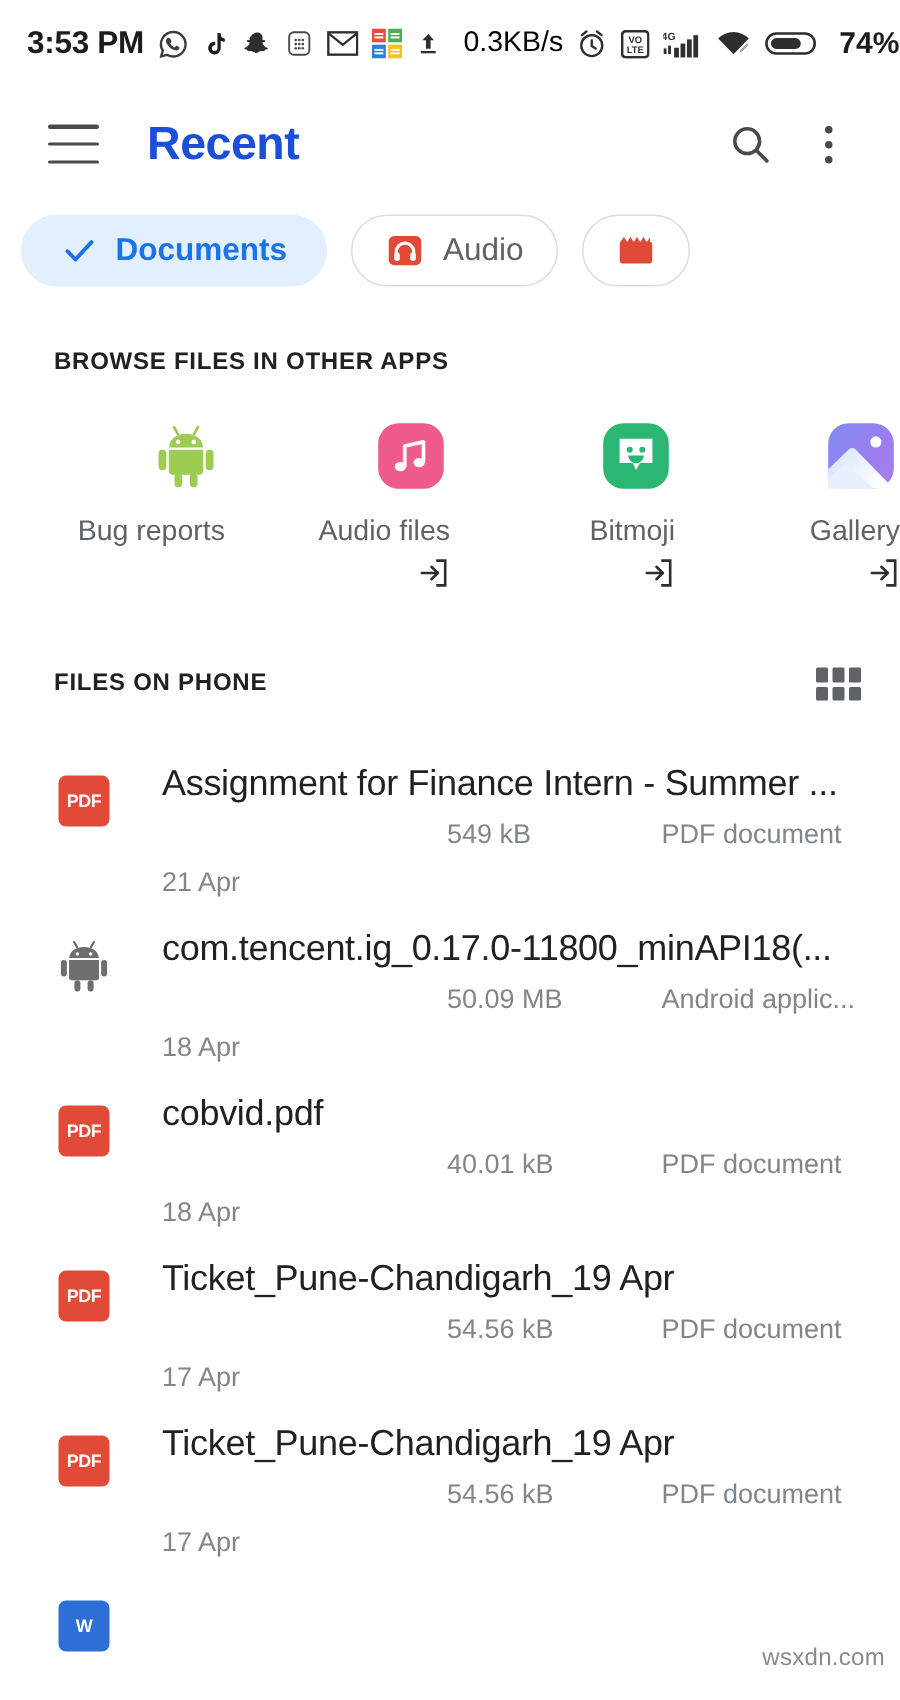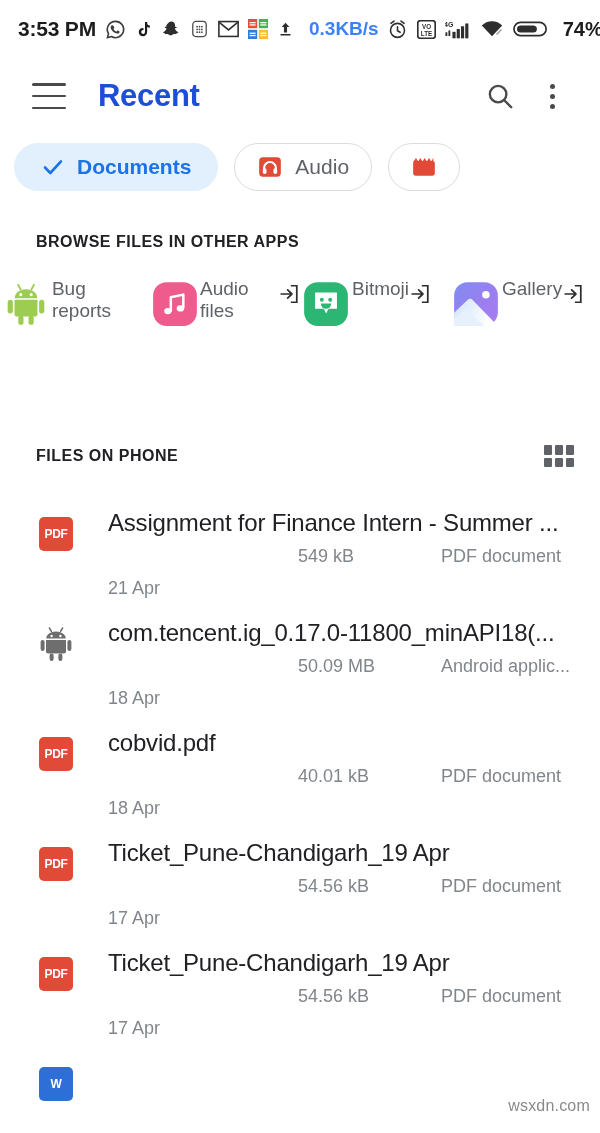--- a/index.html
+++ b/index.html
@@ -31,22 +31,22 @@
   }
   .sb-icon{
     display:inline-flex;
     align-items:center;
     justify-content:center;
     margin-right:9px;
     flex:0 0 auto;
   }
   .sb-net{
     font-size:19px;
-    font-weight:bold;
-    color:#3b82f6;
+    font-weight:normal;
+    color:#000000;
     margin:0 8px 0 6px;
     white-space:nowrap;
     text-align:center;
   }
   .sb-batt-pct{
     font-size:20px;
     font-weight:bold;
     color:#1c1c1c;
     margin-left:5px;
     white-space:nowrap;
@@ -140,22 +140,22 @@
 
   
   .apps{
     display:flex;
     padding:14px 0 0 0;
     height:150px;
   }
   .app{
     flex:1;
     display:flex;
-    flex-direction:row;
-    align-items:flex-start;
+    flex-direction:column;
+    align-items:flex-end;
     cursor:pointer;
   }
   .app-ico{
     width:52px; height:52px;
     display:flex; align-items:center; justify-content:center;
     margin-bottom:14px;
   }
   .app-label{
     font-size:19px;
     color:#5f6368;

